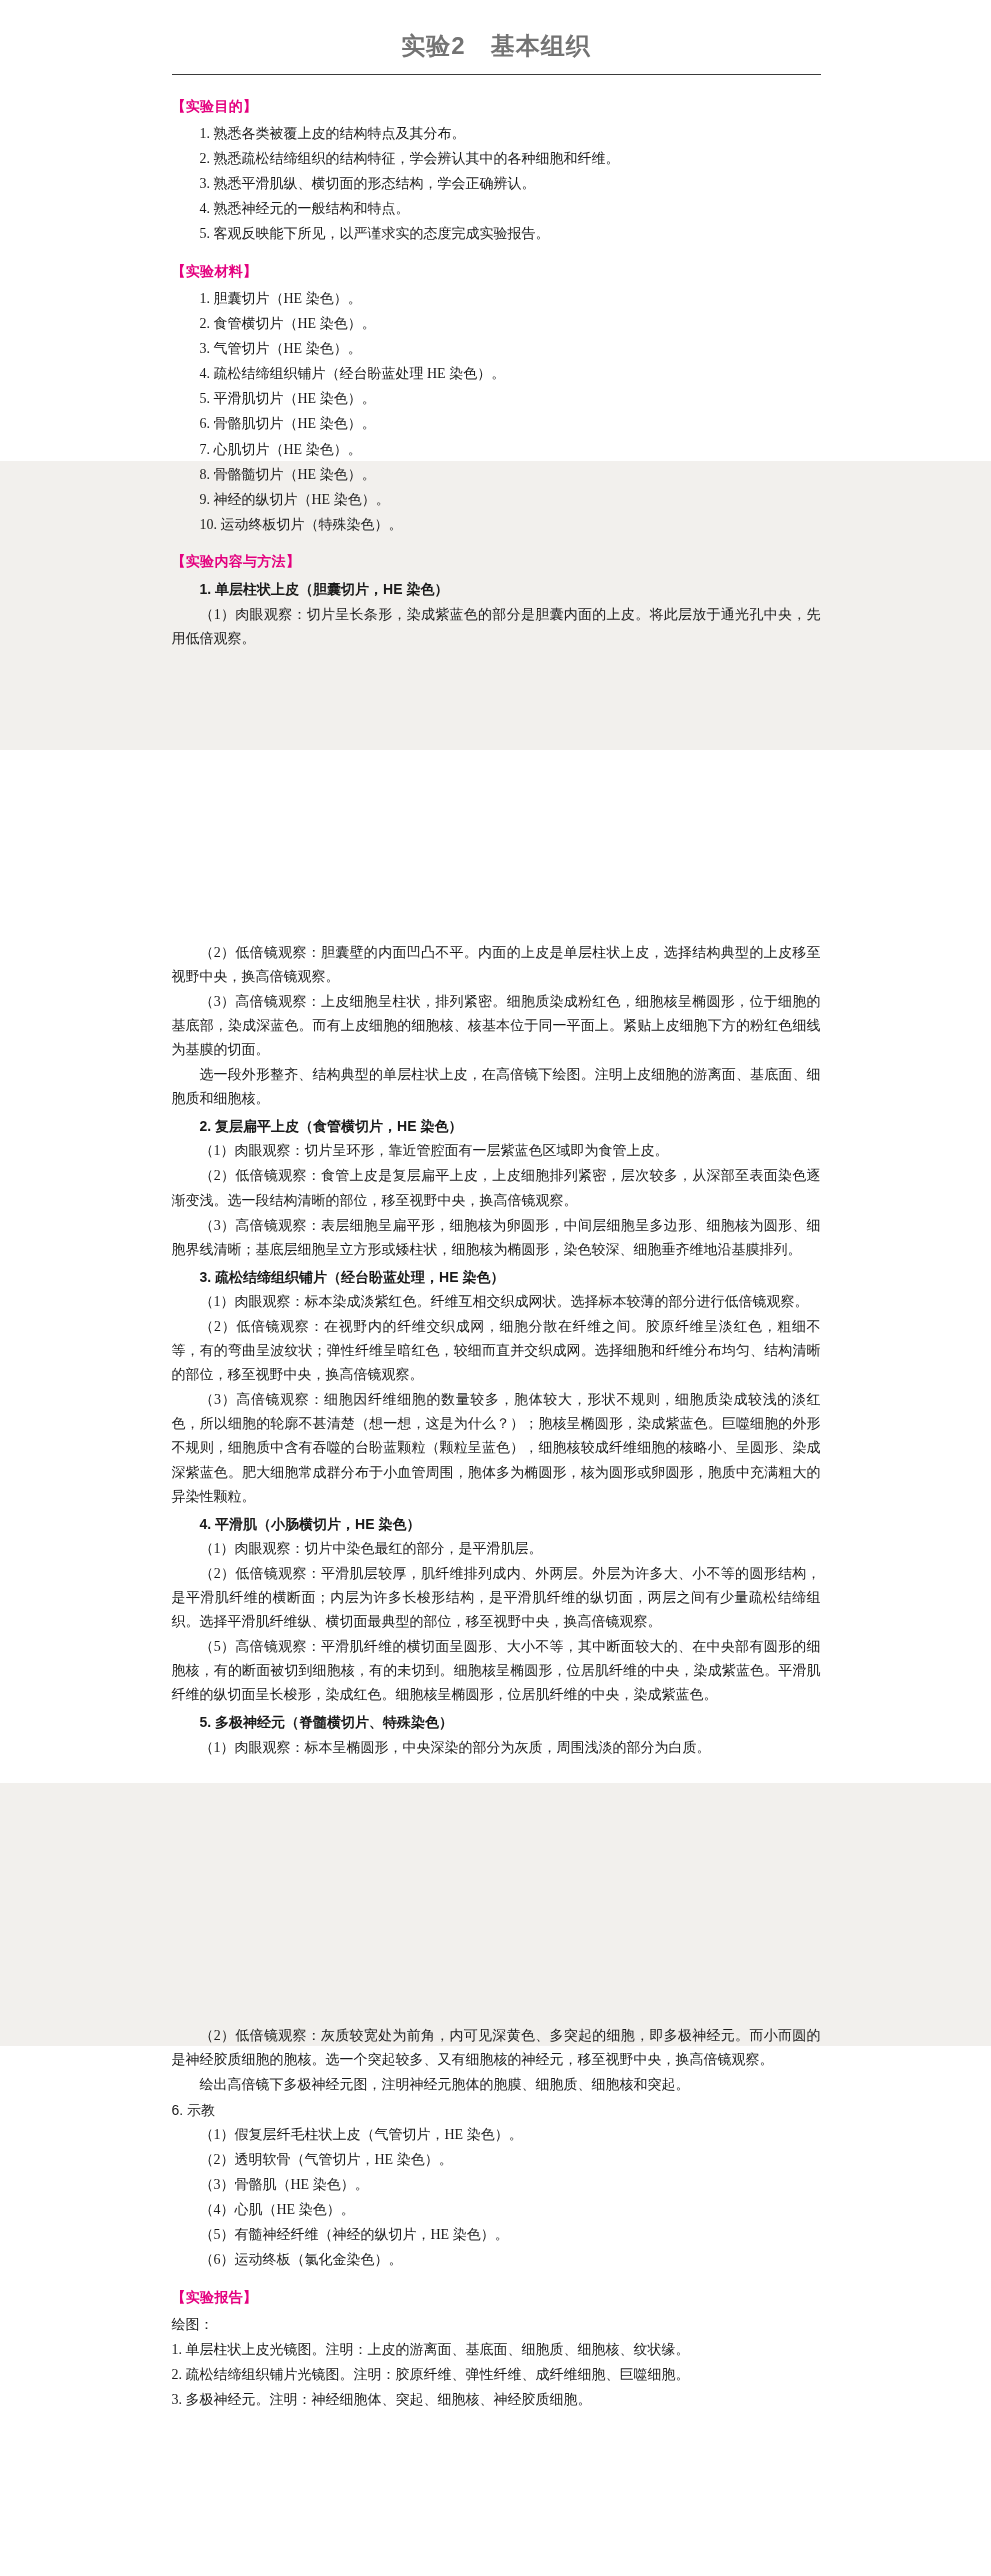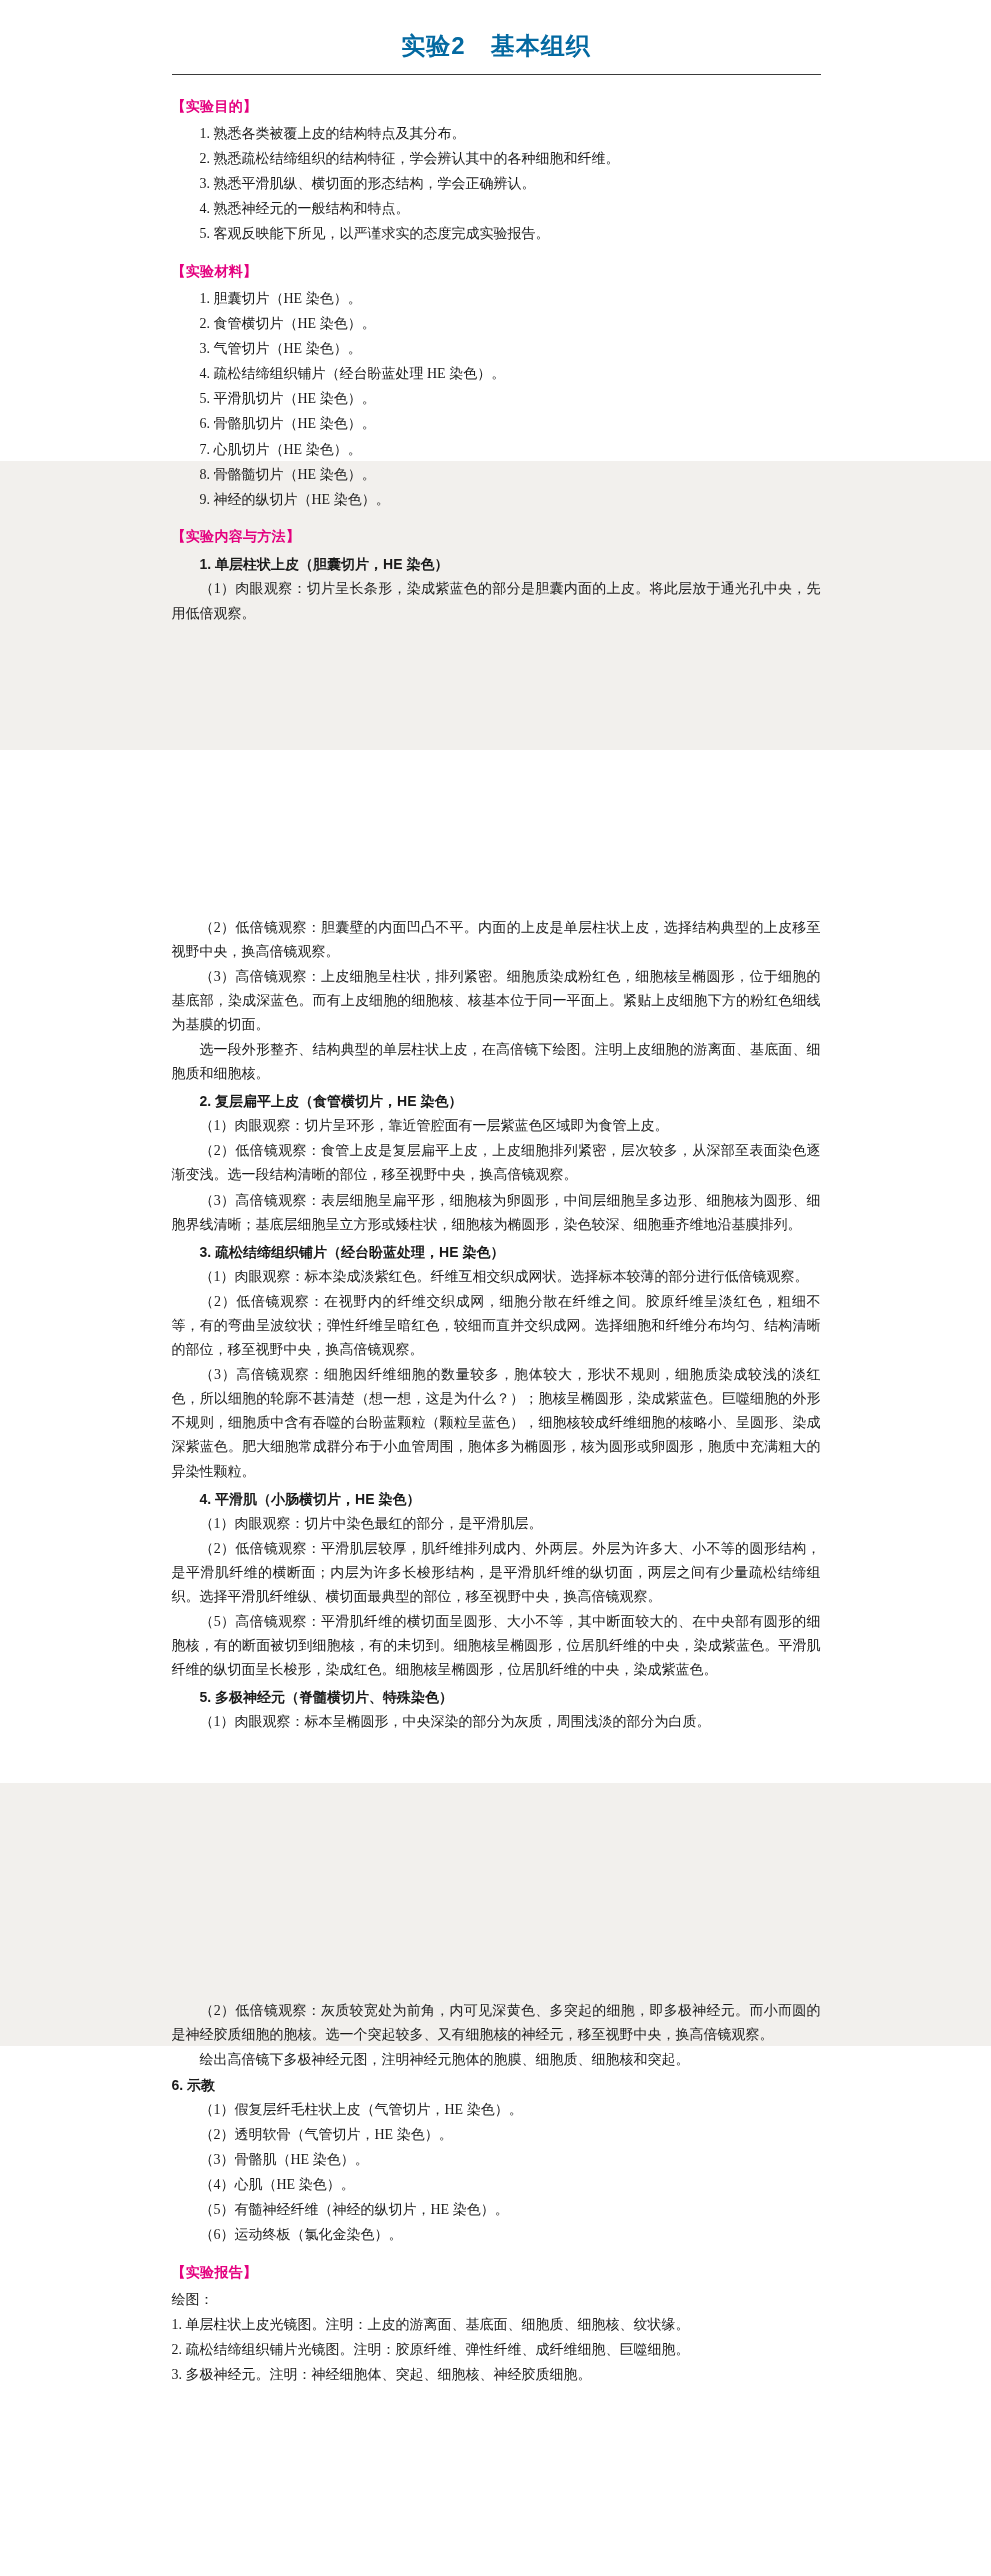--- a/index.html
+++ b/index.html
@@ -20,21 +20,21 @@
     box-sizing: border-box;
   }
   .doc-title {
     text-align: center;
     font-family: "Liberation Sans", "DejaVu Sans", sans-serif;
     font-weight: bold;
     font-size: 24px;
     letter-spacing: 1px;
     padding-top: 30px;
     padding-bottom: 5.2px;
-    color: #0369a1;
+    color: #737373;
   }
   .title-rule {
     width: 649px;
     margin: 7.2px auto 0 auto;
     border-bottom: 1px solid #3a3a3a;
   }
   .content {
     width: 649px;
     margin: 0 auto;
     padding-top: 17.5px;
@@ -107,20 +107,21 @@
       <div class="section-head">【实验材料】</div>
       <p class="item">1. 胆囊切片（HE 染色）。</p>
       <p class="item">2. 食管横切片（HE 染色）。</p>
       <p class="item">3. 气管切片（HE 染色）。</p>
       <p class="item">4. 疏松结缔组织铺片（经台盼蓝处理 HE 染色）。</p>
       <p class="item">5. 平滑肌切片（HE 染色）。</p>
       <p class="item">6. 骨骼肌切片（HE 染色）。</p>
       <p class="item">7. 心肌切片（HE 染色）。</p>
       <p class="item">8. 骨骼髓切片（HE 染色）。</p>
       <p class="item">9. 神经的纵切片（HE 染色）。</p>
+      <p class="item">10. 运动终板切片（特殊染色）。</p>
 
       <div class="section-head">【实验内容与方法】</div>
 
       <p class="bold-item">1. 单层柱状上皮（胆囊切片，HE 染色）</p>
       <p class="para">（1）肉眼观察：切片呈长条形，染成紫蓝色的部分是胆囊内面的上皮。将此层放于通光孔中央，先用低倍观察。</p>
 
       <div class="spacer-a"></div>
 
       <p class="para">（2）低倍镜观察：胆囊壁的内面凹凸不平。内面的上皮是单层柱状上皮，选择结构典型的上皮移至视野中央，换高倍镜观察。</p>
       <p class="para">（3）高倍镜观察：上皮细胞呈柱状，排列紧密。细胞质染成粉红色，细胞核呈椭圆形，位于细胞的基底部，染成深蓝色。而有上皮细胞的细胞核、核基本位于同一平面上。紧贴上皮细胞下方的粉红色细线为基膜的切面。</p>
@@ -142,21 +143,21 @@
       <p class="para">（5）高倍镜观察：平滑肌纤维的横切面呈圆形、大小不等，其中断面较大的、在中央部有圆形的细胞核，有的断面被切到细胞核，有的未切到。细胞核呈椭圆形，位居肌纤维的中央，染成紫蓝色。平滑肌纤维的纵切面呈长梭形，染成红色。细胞核呈椭圆形，位居肌纤维的中央，染成紫蓝色。</p>
 
       <p class="bold-item">5. 多极神经元（脊髓横切片、特殊染色）</p>
       <p class="para">（1）肉眼观察：标本呈椭圆形，中央深染的部分为灰质，周围浅淡的部分为白质。</p>
 
       <div class="spacer-b"></div>
 
       <p class="para">（2）低倍镜观察：灰质较宽处为前角，内可见深黄色、多突起的细胞，即多极神经元。而小而圆的是神经胶质细胞的胞核。选一个突起较多、又有细胞核的神经元，移至视野中央，换高倍镜观察。</p>
       <p class="para">绘出高倍镜下多极神经元图，注明神经元胞体的胞膜、细胞质、细胞核和突起。</p>
 
-      <p class="item-nodent" style="font-weight:bold;font-family:'Liberation Sans','DejaVu Sans',sans-serif;">6. 示教</p>
+      <p class="item-nodent" style="font-weight:normal;font-family:'Liberation Sans','DejaVu Sans',sans-serif;">6. 示教</p>
       <p class="para">（1）假复层纤毛柱状上皮（气管切片，HE 染色）。</p>
       <p class="para">（2）透明软骨（气管切片，HE 染色）。</p>
       <p class="para">（3）骨骼肌（HE 染色）。</p>
       <p class="para">（4）心肌（HE 染色）。</p>
       <p class="para">（5）有髓神经纤维（神经的纵切片，HE 染色）。</p>
       <p class="para">（6）运动终板（氯化金染色）。</p>
 
       <div class="section-head">【实验报告】</div>
       <p class="item-nodent">绘图：</p>
       <p class="item-nodent">1. 单层柱状上皮光镜图。注明：上皮的游离面、基底面、细胞质、细胞核、纹状缘。</p>

